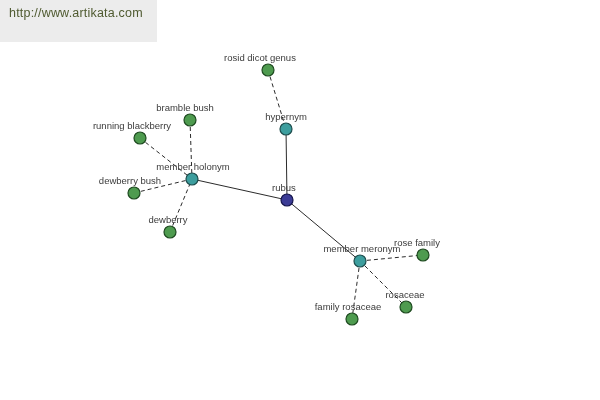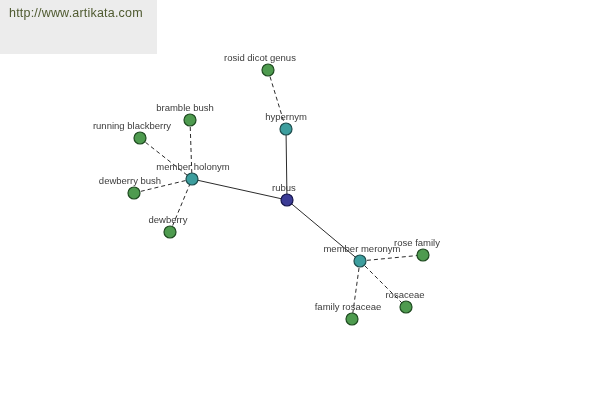--- a/index.html
+++ b/index.html
@@ -10,21 +10,21 @@
     background: #ffffff;
     overflow: hidden;
     font-family: "Liberation Sans", sans-serif;
   }
   .url-caption {
     position: absolute;
     top: 0;
     left: 0;
     height: 38px;
     line-height: 27px;
-    padding: 0 14px 16px 9px;
+    padding: 0 14px 4px 9px;
     background: #ececec;
     font-size: 12.5px;
     letter-spacing: 0.2px;
     white-space: nowrap;
   }
   svg.graph {
     position: absolute;
     top: 0;
     left: 0;
   }

